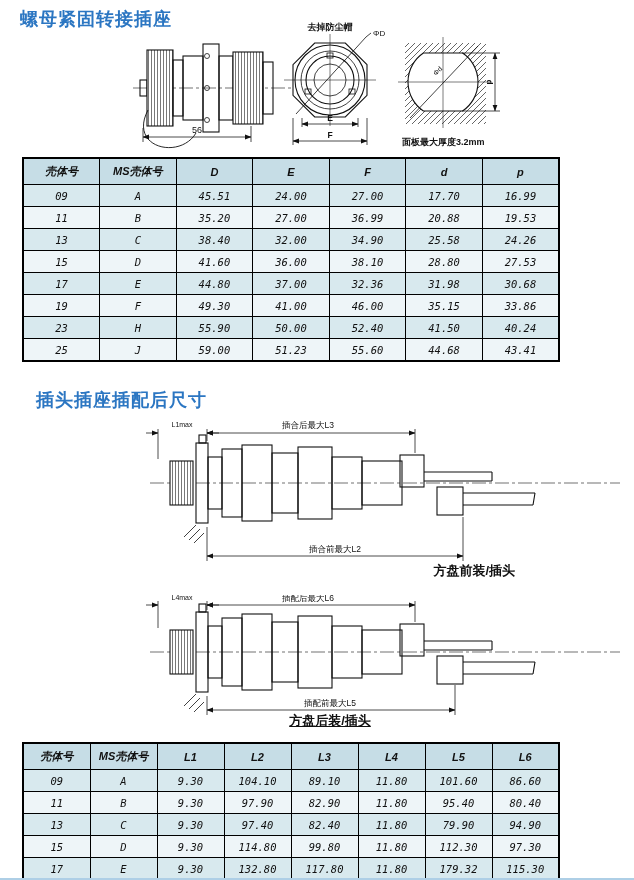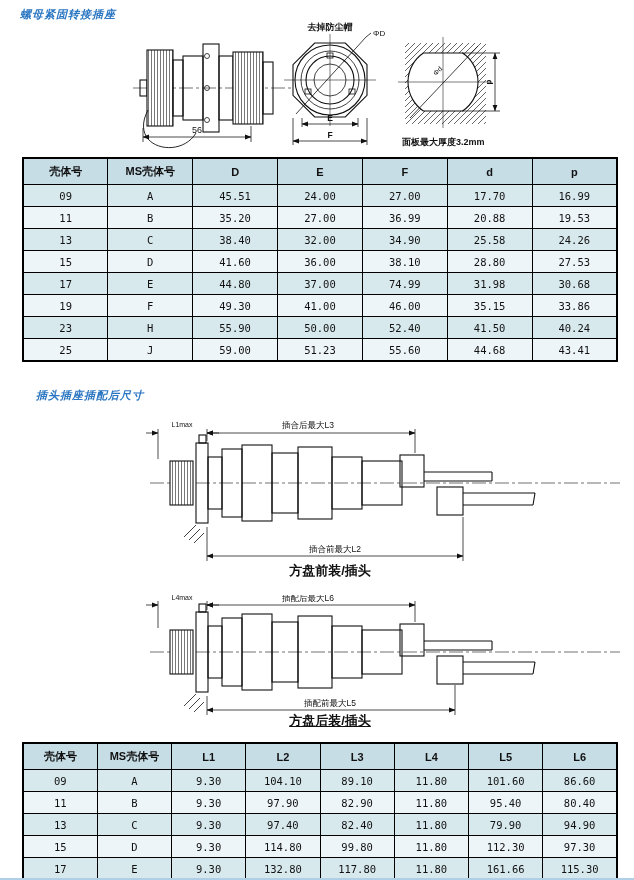--- a/index.html
+++ b/index.html
@@ -1,33 +1,33 @@
 <!DOCTYPE html>
 <html><head>
 <meta charset="utf-8">
 <style>
   html,body{margin:0;padding:0;background:#fff;}
   .page{position:relative;width:634px;height:880px;background:#ffffff;overflow:hidden;
         font-family:"Liberation Sans","DejaVu Sans",sans-serif;color:#111;}
-  .sec-title{position:absolute;margin:0;font-size:11px;font-weight:bold;color:#2b76c2;letter-spacing:1px;font-style:italic;}
+  .sec-title{position:absolute;margin:0;font-size:18px;font-weight:bold;color:#2b76c2;letter-spacing:1px;}
   #title1{left:20px;top:7px;}
   #title2{left:36px;top:388px;}
   svg{position:absolute;left:0;}
   svg text{fill:#111;font-family:"Liberation Sans","DejaVu Sans",sans-serif;}
-  table{position:absolute;left:22px;width:596px;border-collapse:collapse;table-layout:fixed;
-        border:2px solid #000;}
+  table{position:absolute;left:22px;width:538px;border-collapse:collapse;table-layout:fixed;
+        border:2px solid #000;font-style:italic;}
   #table1{top:157px;}
   #table2{top:742px;}
   th,td{border:1.5px solid #000;text-align:center;vertical-align:middle;padding:0;overflow:hidden;}
   th{background:#c6dde6;font-size:11px;font-weight:bold;height:25px;}
   td{font-size:10.5px;height:21px;font-family:"DejaVu Sans Mono","Liberation Mono",monospace;}
   tbody tr:nth-child(odd) td{background:#d8e9ee;}
   tbody tr:nth-child(even) td{background:#eef5f8;}
   .cap{position:absolute;left:145px;width:370px;text-align:center;font-weight:bold;font-size:13px;}
-  #cap1{top:562px;}
+  #cap1{top:562px;text-align:right;}
   #cap2{top:712px;text-decoration:underline;}
   .bottom-rule{position:absolute;left:0;bottom:0;width:100%;height:2px;background:#aecfe6;}
   .dimtxt{font-size:8.5px;}
   .dimtxt-sm{font-size:7px;}
 </style>
 </head>
 <body>
 
 <div class="page">
 
@@ -161,21 +161,21 @@
           <td>36.00</td>
           <td>38.10</td>
           <td>28.80</td>
           <td>27.53</td>
         </tr>
         <tr>
           <td>17</td>
           <td>E</td>
           <td>44.80</td>
           <td>37.00</td>
-          <td>74.99</td>
+          <td>32.36</td>
           <td>31.98</td>
           <td>30.68</td>
         </tr>
         <tr>
           <td>19</td>
           <td>F</td>
           <td>49.30</td>
           <td>41.00</td>
           <td>46.00</td>
           <td>35.15</td>
@@ -333,20 +333,20 @@
           <td>112.30</td>
           <td>97.30</td>
         </tr>
         <tr>
           <td>17</td>
           <td>E</td>
           <td>9.30</td>
           <td>132.80</td>
           <td>117.80</td>
           <td>11.80</td>
-          <td>161.66</td>
+          <td>179.32</td>
           <td>115.30</td>
         </tr>
       </tbody>
   </table>
 
   <div class="bottom-rule"></div>
 </div>
 
 </body></html>

